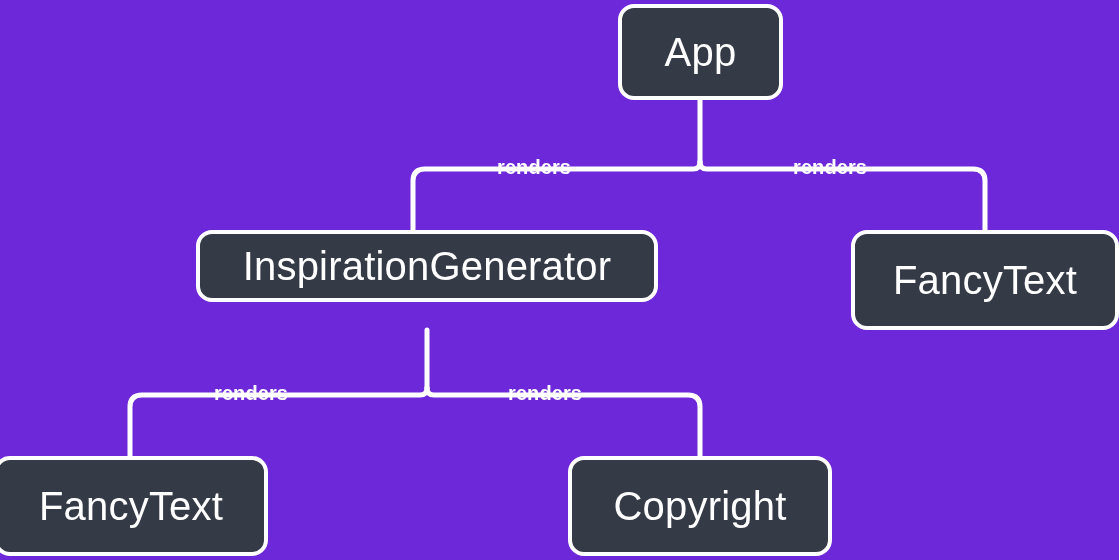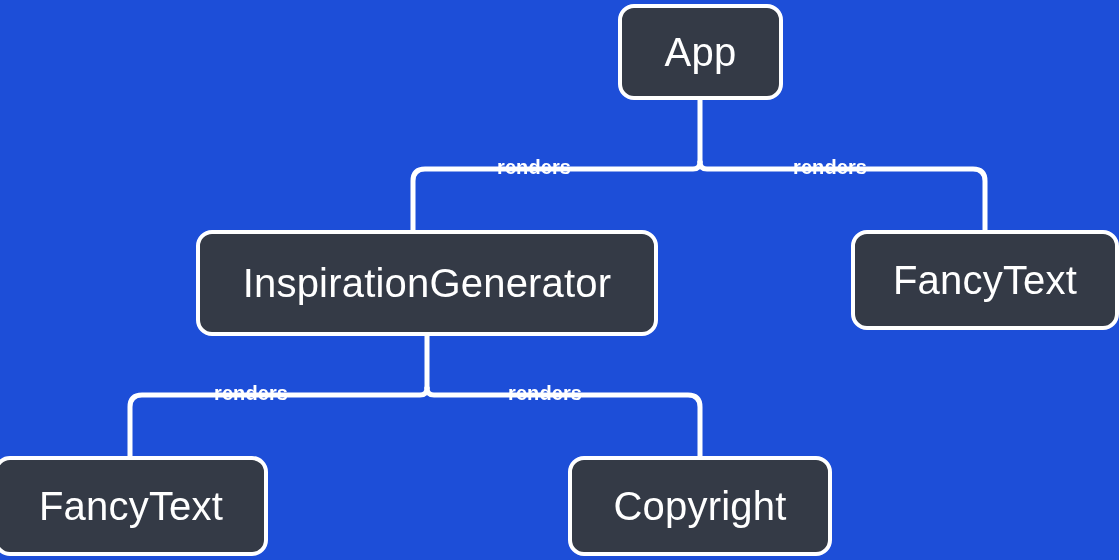--- a/index.html
+++ b/index.html
@@ -8,21 +8,21 @@
   }
   body {
     background: #ffffff;
     font-family: "Liberation Sans", sans-serif;
   }
   #diagram-root {
     position: relative;
     width: 1119px;
     height: 560px;
     overflow: hidden;
-    background: #1d4ed8;
+    background: #6d28d9;
   }
   #connector-layer {
     position: absolute;
     left: 0;
     top: 0;
     width: 1119px;
     height: 560px;
     pointer-events: none;
   }
   .node {
@@ -68,21 +68,21 @@
       <path d="M427 330 L427 388"></path>
       <path d="M427 388 Q427 395 420 395 L142 395 Q130 395 130 407 L130 456"></path>
       <path d="M427 388 Q427 395 434 395 L688 395 Q700 395 700 407 L700 456"></path>
     </g>
   </svg>
 
   <div class="node" style="left:618px; top:4px; width:165px; height:96px;">
     <span class="node-label" style="font-size:40px;">App</span>
   </div>
 
-  <div class="node" style="left:196px; top:230px; width:462px; height:106px;">
+  <div class="node" style="left:196px; top:230px; width:462px; height:72px;">
     <span class="node-label" style="font-size:40px;">InspirationGenerator</span>
   </div>
 
   <div class="node" style="left:851px; top:230px; width:268px; height:100px;">
     <span class="node-label" style="font-size:40px;">FancyText</span>
   </div>
 
   <div class="node" style="left:-6px; top:456px; width:274px; height:100px;">
     <span class="node-label" style="font-size:40px;">FancyText</span>
   </div>

